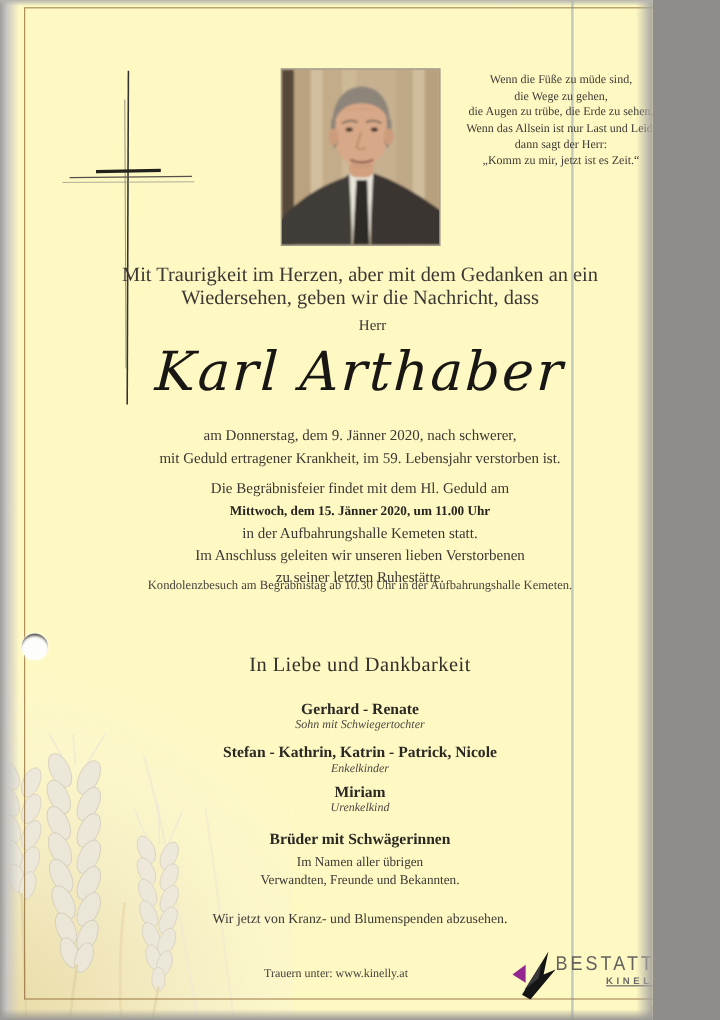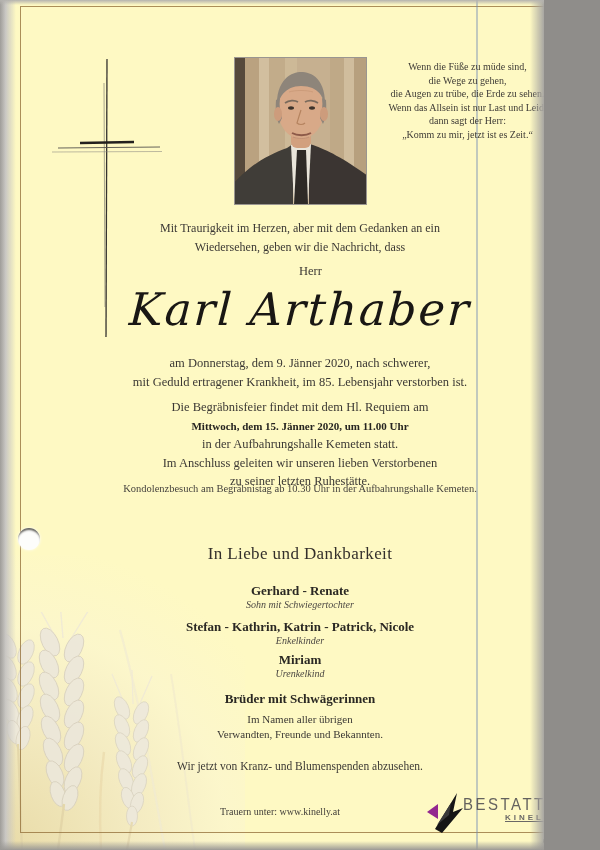--- a/index.html
+++ b/index.html
@@ -32,21 +32,21 @@
   .photo{position:absolute;left:234px;top:57px;width:133px;height:148px;
     border:1px solid #9a9690;background:#c6b090;z-index:4;}
   .photo svg{display:block;}
 
   .poem{position:absolute;left:360px;top:60px;width:215px;text-align:center;
     font-size:10px;line-height:13.5px;color:#3e3b36;white-space:pre-line;z-index:8;}
 
   .center{position:absolute;left:0;width:600px;text-align:center;z-index:8;}
   .pre{white-space:pre-line;}
 
-  .intro{top:219px;font-size:12px;line-height:19px;}
+  .intro{top:219px;font-size:17px;line-height:19px;}
   .salutation{top:264px;font-size:12.5px;padding-left:21px;}
   .deceased{top:282px;font-family:"DejaVu Serif", serif;font-style:italic;
     font-size:45px;line-height:56px;letter-spacing:2px;color:#191714;transform:skewX(-3deg);}
   .death-details{top:354px;font-size:12.5px;line-height:19px;}
   .funeral{top:398px;font-size:12.5px;line-height:18.5px;}
   .funeral .dt{font-weight:bold;font-size:11px;color:#262420;}
   .condolence{top:483px;font-size:10.5px;color:#46433e;}
   .gratitude{top:544px;font-size:17px;letter-spacing:.4px;color:#332f2b;}
 
   .member .names{font-weight:bold;font-size:13px;line-height:15px;color:#2a2823;}
@@ -194,24 +194,24 @@
 die Augen zu trübe, die Erde zu sehen.
 Wenn das Allsein ist nur Last und Leid,
 dann sagt der Herr:
 „Komm zu mir, jetzt ist es Zeit.“</div>
 
   <div class="center intro pre">Mit Traurigkeit im Herzen, aber mit dem Gedanken an ein
 Wiedersehen, geben wir die Nachricht, dass</div>
   <div class="center salutation">Herr</div>
   <div class="center deceased">Karl Arthaber</div>
   <div class="center death-details pre">am Donnerstag, dem 9. Jänner 2020, nach schwerer,
-mit Geduld ertragener Krankheit, im 85. Lebensjahr verstorben ist.</div>
+mit Geduld ertragener Krankheit, im 59. Lebensjahr verstorben ist.</div>
 
   <div class="center funeral">
-    <div>Die Begräbnisfeier findet mit dem Hl. Requiem am</div>
+    <div>Die Begräbnisfeier findet mit dem Hl. Geduld am</div>
     <div class="dt">Mittwoch, dem 15. Jänner 2020, um 11.00 Uhr</div>
     <div class="pre">in der Aufbahrungshalle Kemeten statt.
 Im Anschluss geleiten wir unseren lieben Verstorbenen
 zu seiner letzten Ruhestätte.</div>
   </div>
 
   <div class="center condolence">Kondolenzbesuch am Begräbnistag ab 10.30 Uhr in der Aufbahrungshalle Kemeten.</div>
   <div class="center gratitude">In Liebe und Dankbarkeit</div>
 
   <div class="center member m0">

